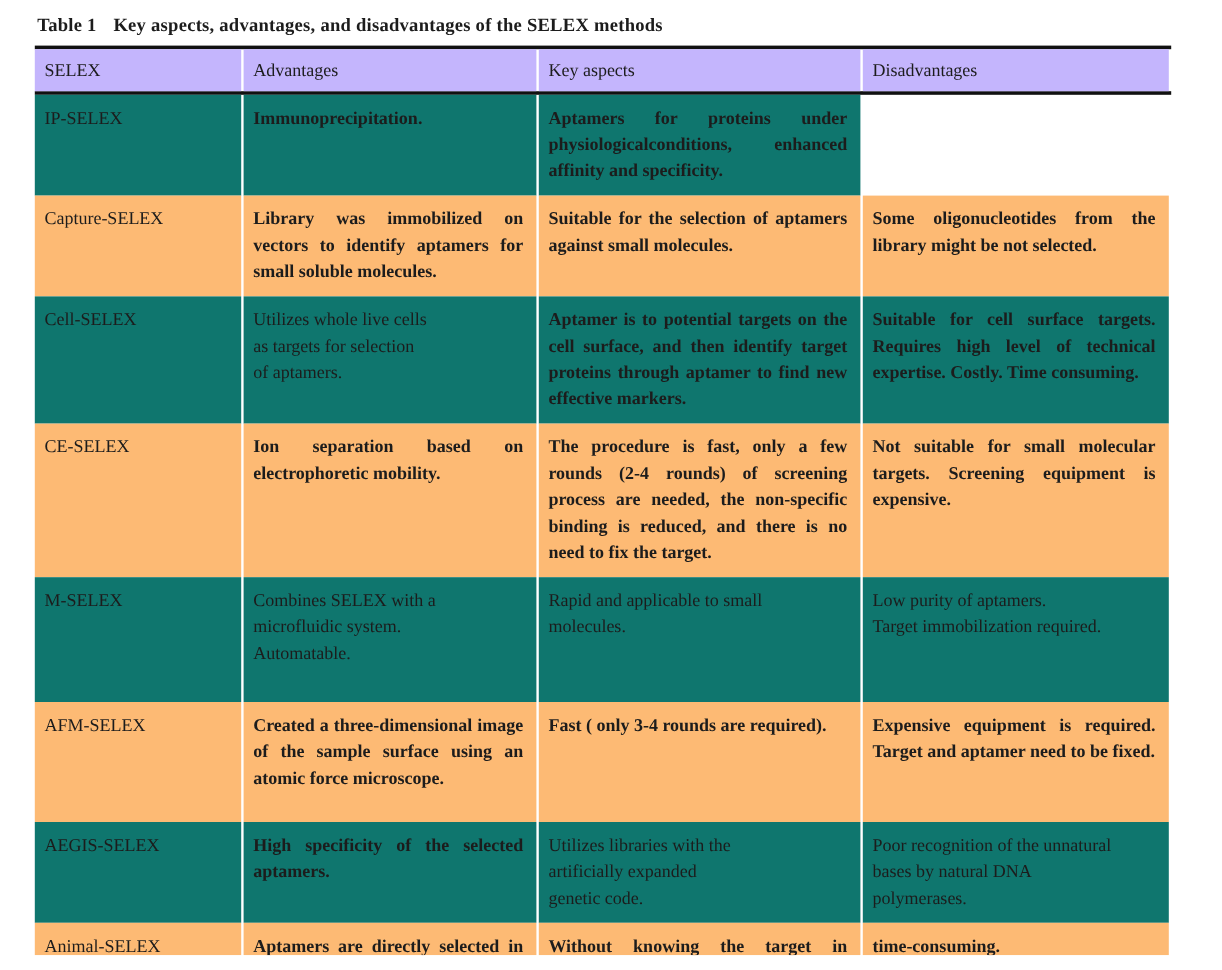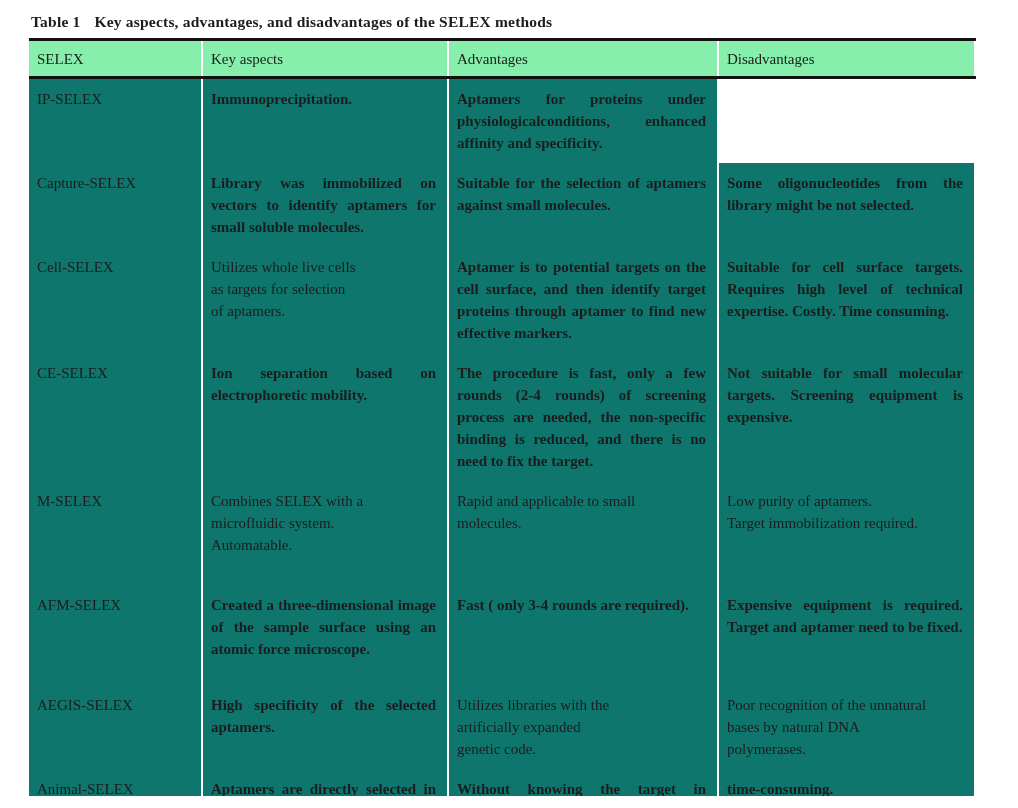--- a/index.html
+++ b/index.html
@@ -18,48 +18,48 @@
   .rule{background:#111;width:100%;}
   .rule.thick{height:3px;}
   .rule.mid{height:2.5px;}
   .grid-row{
     display:grid;
     grid-template-columns:172px 244px 268px 255px;
     column-gap:2px;
   }
   .hcell{
     font-size:15px;line-height:20px;
-    padding:8px 8px 7px 8px;background:#86efac;
+    padding:8px 8px 7px 8px;background:#c4b5fd;
   }
   .cell{
     font-size:15px;line-height:22px;
     padding:9px 11px 9px 8px;
-    background:#0f766e;
+    background:#fdba74;
   }
   .trow.shaded .cell{background:#0f766e;}
   .cell.just{text-align:justify;text-justify:inter-word;font-weight:bold;}
   .cell.lines{white-space:pre-line;}
   .namecell{text-align:left !important;white-space:normal !important;}
 </style>
 </head>
 <body>
 
 <div class="page">
   <div class="table-wrap">
 
     <div class="title">
       <span class="tlabel">Table 1</span><span>Key aspects, advantages, and disadvantages of the SELEX methods</span>
     </div>
 
     <div class="rule thick"></div>
 
     <div class="grid-row">
         <div class="hcell">SELEX</div>
+        <div class="hcell">Advantages</div>
         <div class="hcell">Key aspects</div>
-        <div class="hcell">Advantages</div>
         <div class="hcell">Disadvantages</div>
       </div>
 
     <div class="rule mid"></div>
 
     <div>
         <div class="grid-row trow shaded" style="min-height: 84px;">
           <div class="cell namecell">IP-SELEX</div>
           <div class="cell just">Immunoprecipitation.</div>
           <div class="cell just">Aptamers for proteins under physiologicalconditions, enhanced affinity and specificity.</div>

